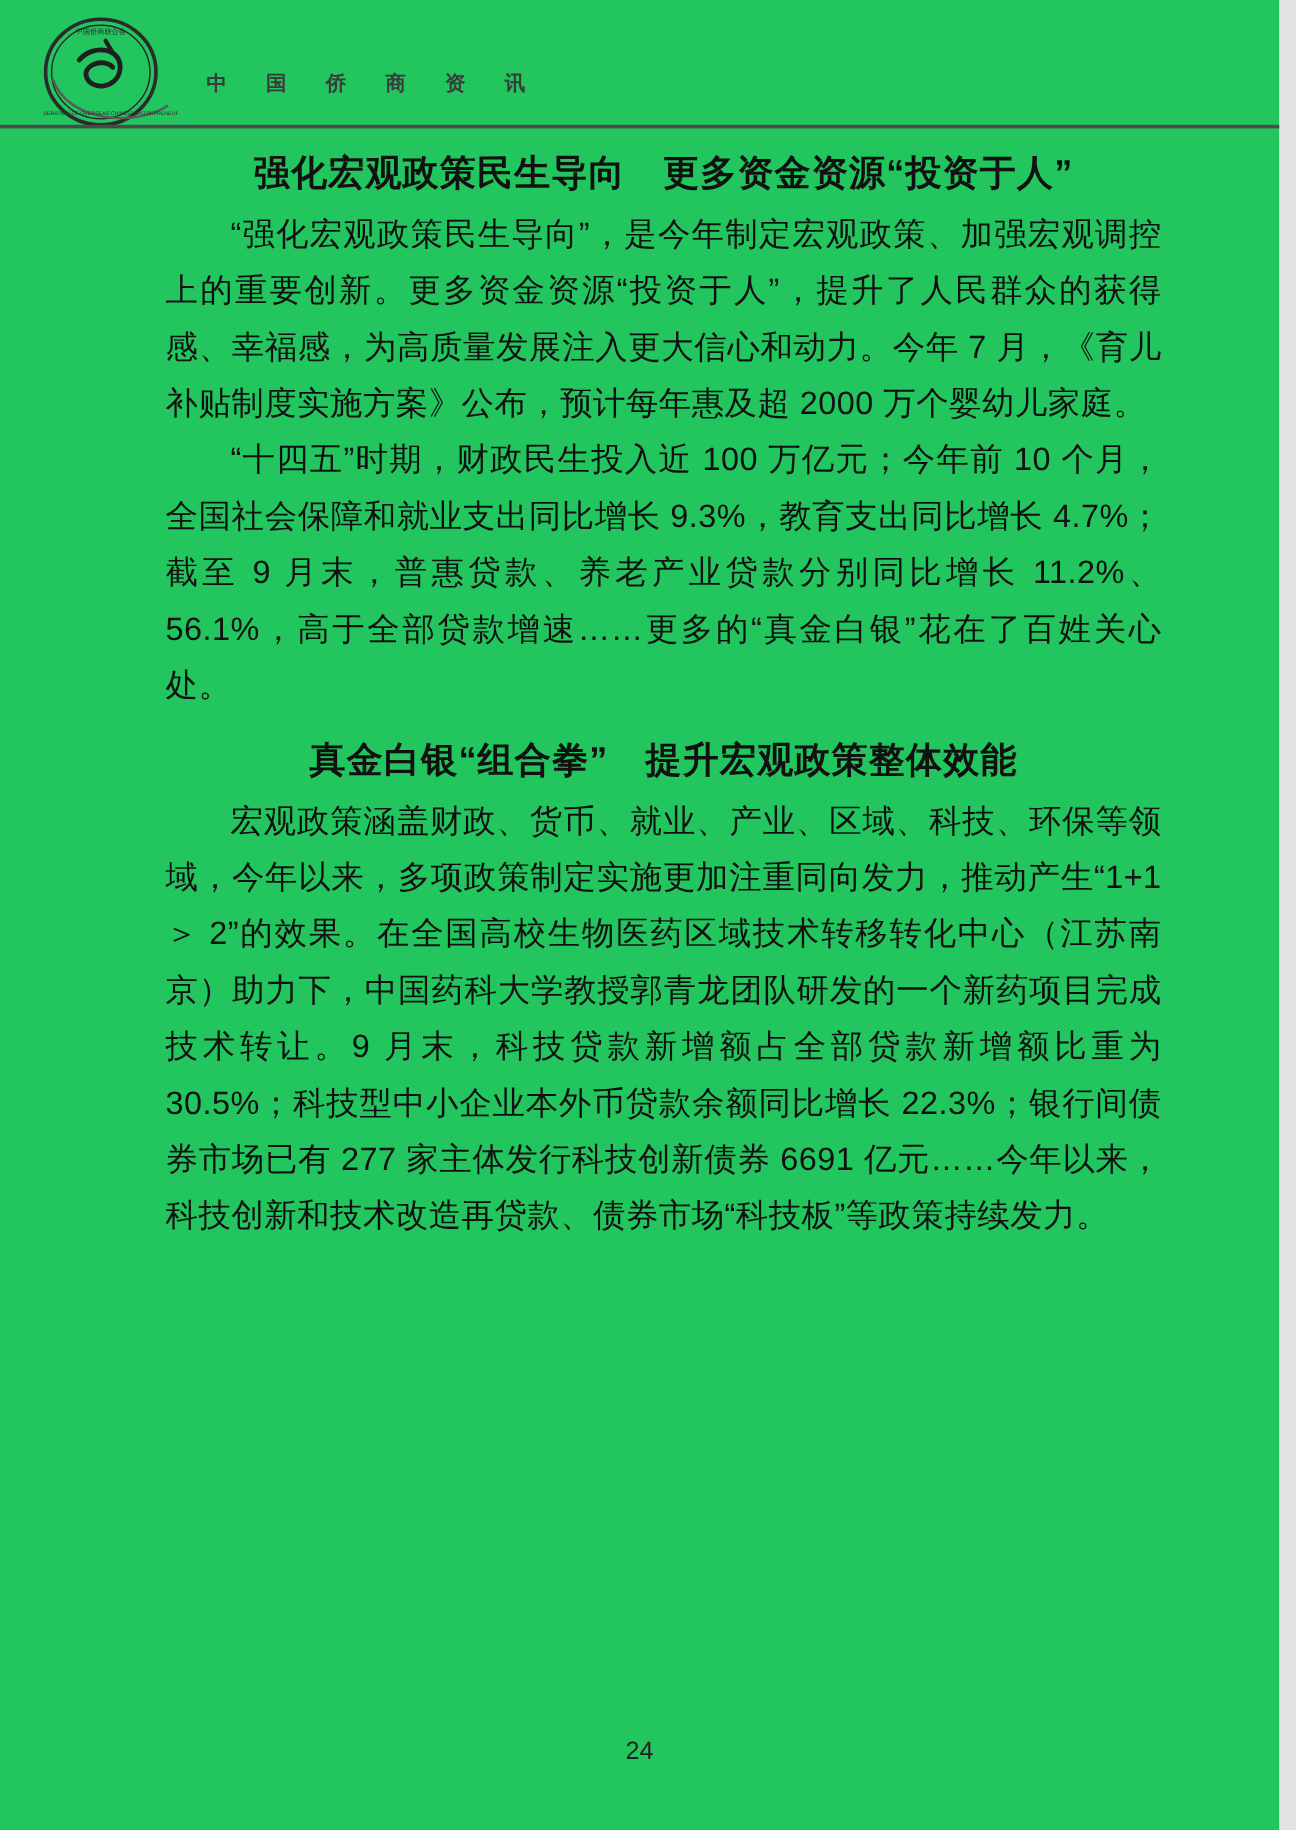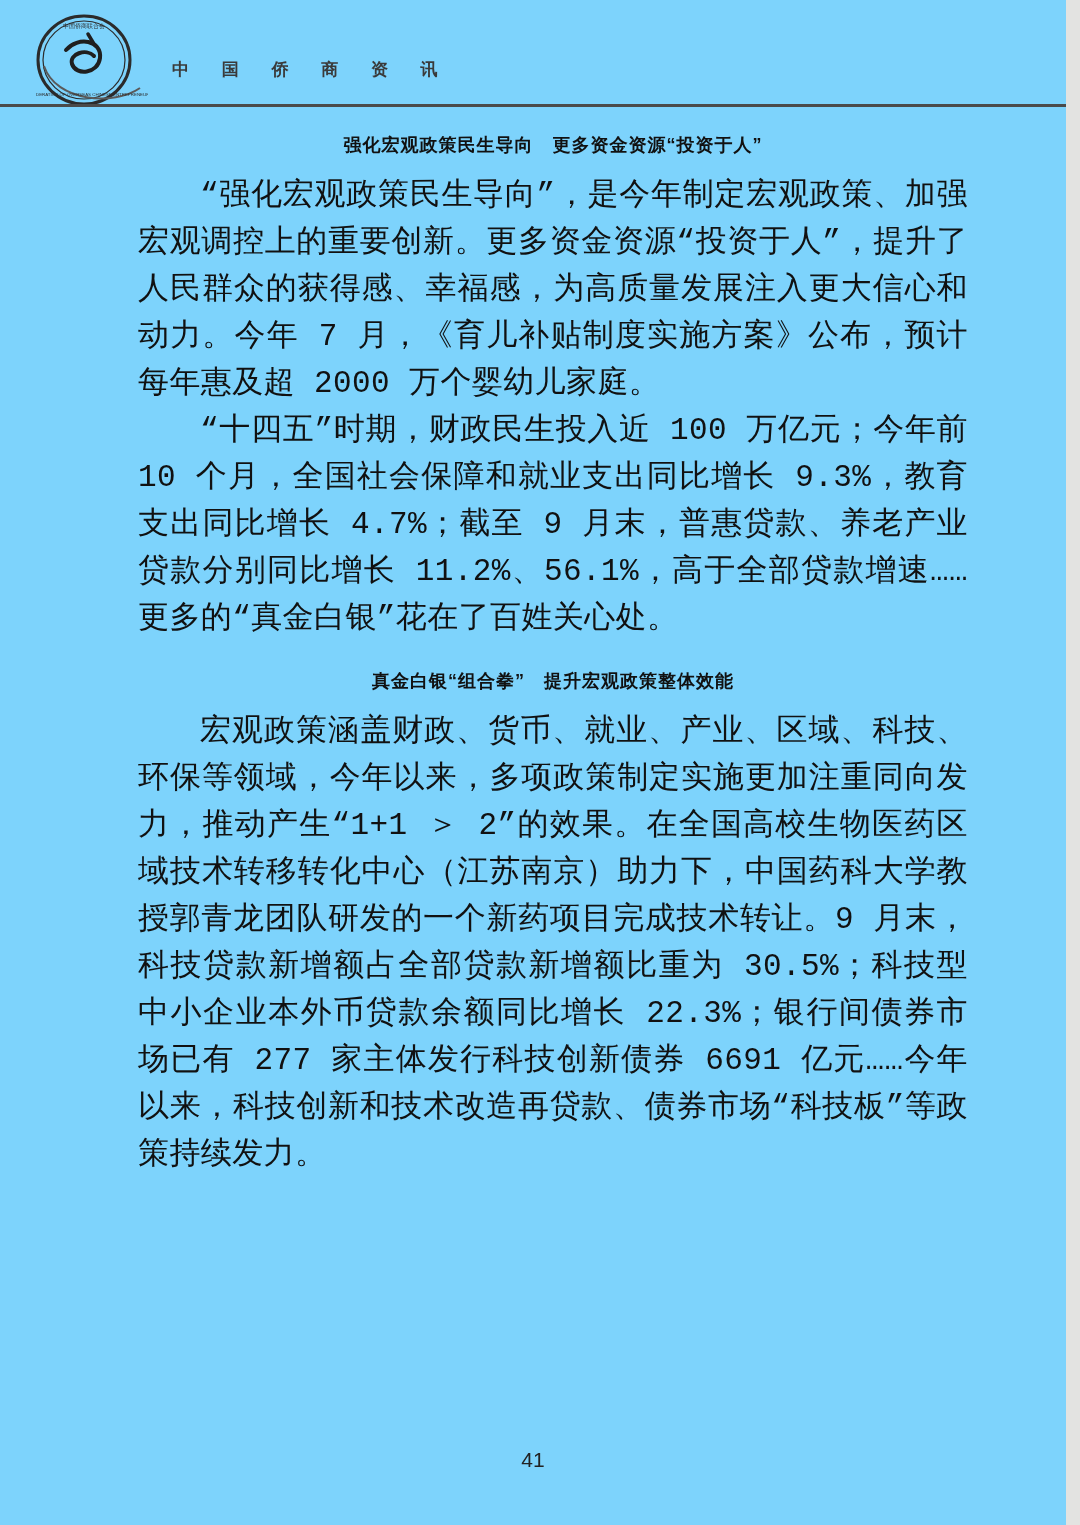--- a/index.html
+++ b/index.html
@@ -9,21 +9,21 @@
   }
   body {
     font-family: "Liberation Serif", "DejaVu Serif", serif;
     color: #1a1a1a;
   }
   .page {
     position: relative;
     width: 1080px;
     height: 1525px;
     margin: 0 auto;
-    background: #7dd3fc;
+    background: #22c55e;
     overflow: hidden;
   }
   
   .edge-strip {
     position: absolute;
     top: 0;
     right: 0;
     width: 14px;
     height: 1525px;
     background: #e3e3e1;
@@ -67,40 +67,40 @@
   .content {
     position: absolute;
     left: 138px;
     top: 122px;
     width: 830px;
   }
   h2.section-title {
     margin: 0 0 4px 0;
     padding: 0;
     font-family: "Liberation Sans", sans-serif;
-    font-size: 18px;
+    font-size: 30px;
     font-weight: bold;
     text-align: center;
     letter-spacing: 1px;
     color: #111;
     line-height: 46px;
   }
   h2.section-title.second {
     margin-top: 16px;
   }
   p.para {
     margin: 0;
     padding: 0;
-    font-size: 31px;
+    font-size: 27px;
     line-height: 47px;
     text-align: justify;
     text-indent: 2em;
     letter-spacing: 0.4px;
     color: #111;
-    font-family: Liberation Mono, monospace;
+    font-family: Liberation Sans, sans-serif;
   }
   .page-number {
     position: absolute;
     left: 0;
     top: 1448px;
     width: 1066px;
     text-align: center;
     font-family: "Liberation Sans", sans-serif;
     font-size: 21px;
     color: #222;
@@ -133,15 +133,15 @@
 
     <h2 class="section-title">强化宏观政策民生导向　更多资金资源“投资于人”</h2>
     <p class="para">“强化宏观政策民生导向”，是今年制定宏观政策、加强宏观调控上的重要创新。更多资金资源“投资于人”，提升了人民群众的获得感、幸福感，为高质量发展注入更大信心和动力。今年 7 月，《育儿补贴制度实施方案》公布，预计每年惠及超 2000 万个婴幼儿家庭。</p>
     <p class="para">“十四五”时期，财政民生投入近 100 万亿元；今年前 10 个月，全国社会保障和就业支出同比增长 9.3%，教育支出同比增长 4.7%；截至 9 月末，普惠贷款、养老产业贷款分别同比增长 11.2%、56.1%，高于全部贷款增速……更多的“真金白银”花在了百姓关心处。</p>
 
     <h2 class="section-title second">真金白银“组合拳”　提升宏观政策整体效能</h2>
     <p class="para">宏观政策涵盖财政、货币、就业、产业、区域、科技、环保等领域，今年以来，多项政策制定实施更加注重同向发力，推动产生“1+1 ＞ 2”的效果。在全国高校生物医药区域技术转移转化中心（江苏南京）助力下，中国药科大学教授郭青龙团队研发的一个新药项目完成技术转让。9 月末，科技贷款新增额占全部贷款新增额比重为 30.5%；科技型中小企业本外币贷款余额同比增长 22.3%；银行间债券市场已有 277 家主体发行科技创新债券 6691 亿元……今年以来，科技创新和技术改造再贷款、债券市场“科技板”等政策持续发力。</p>
 
   </div>
 
-  <div class="page-number">41</div>
+  <div class="page-number">24</div>
 
 </div>
 
 </body></html>

